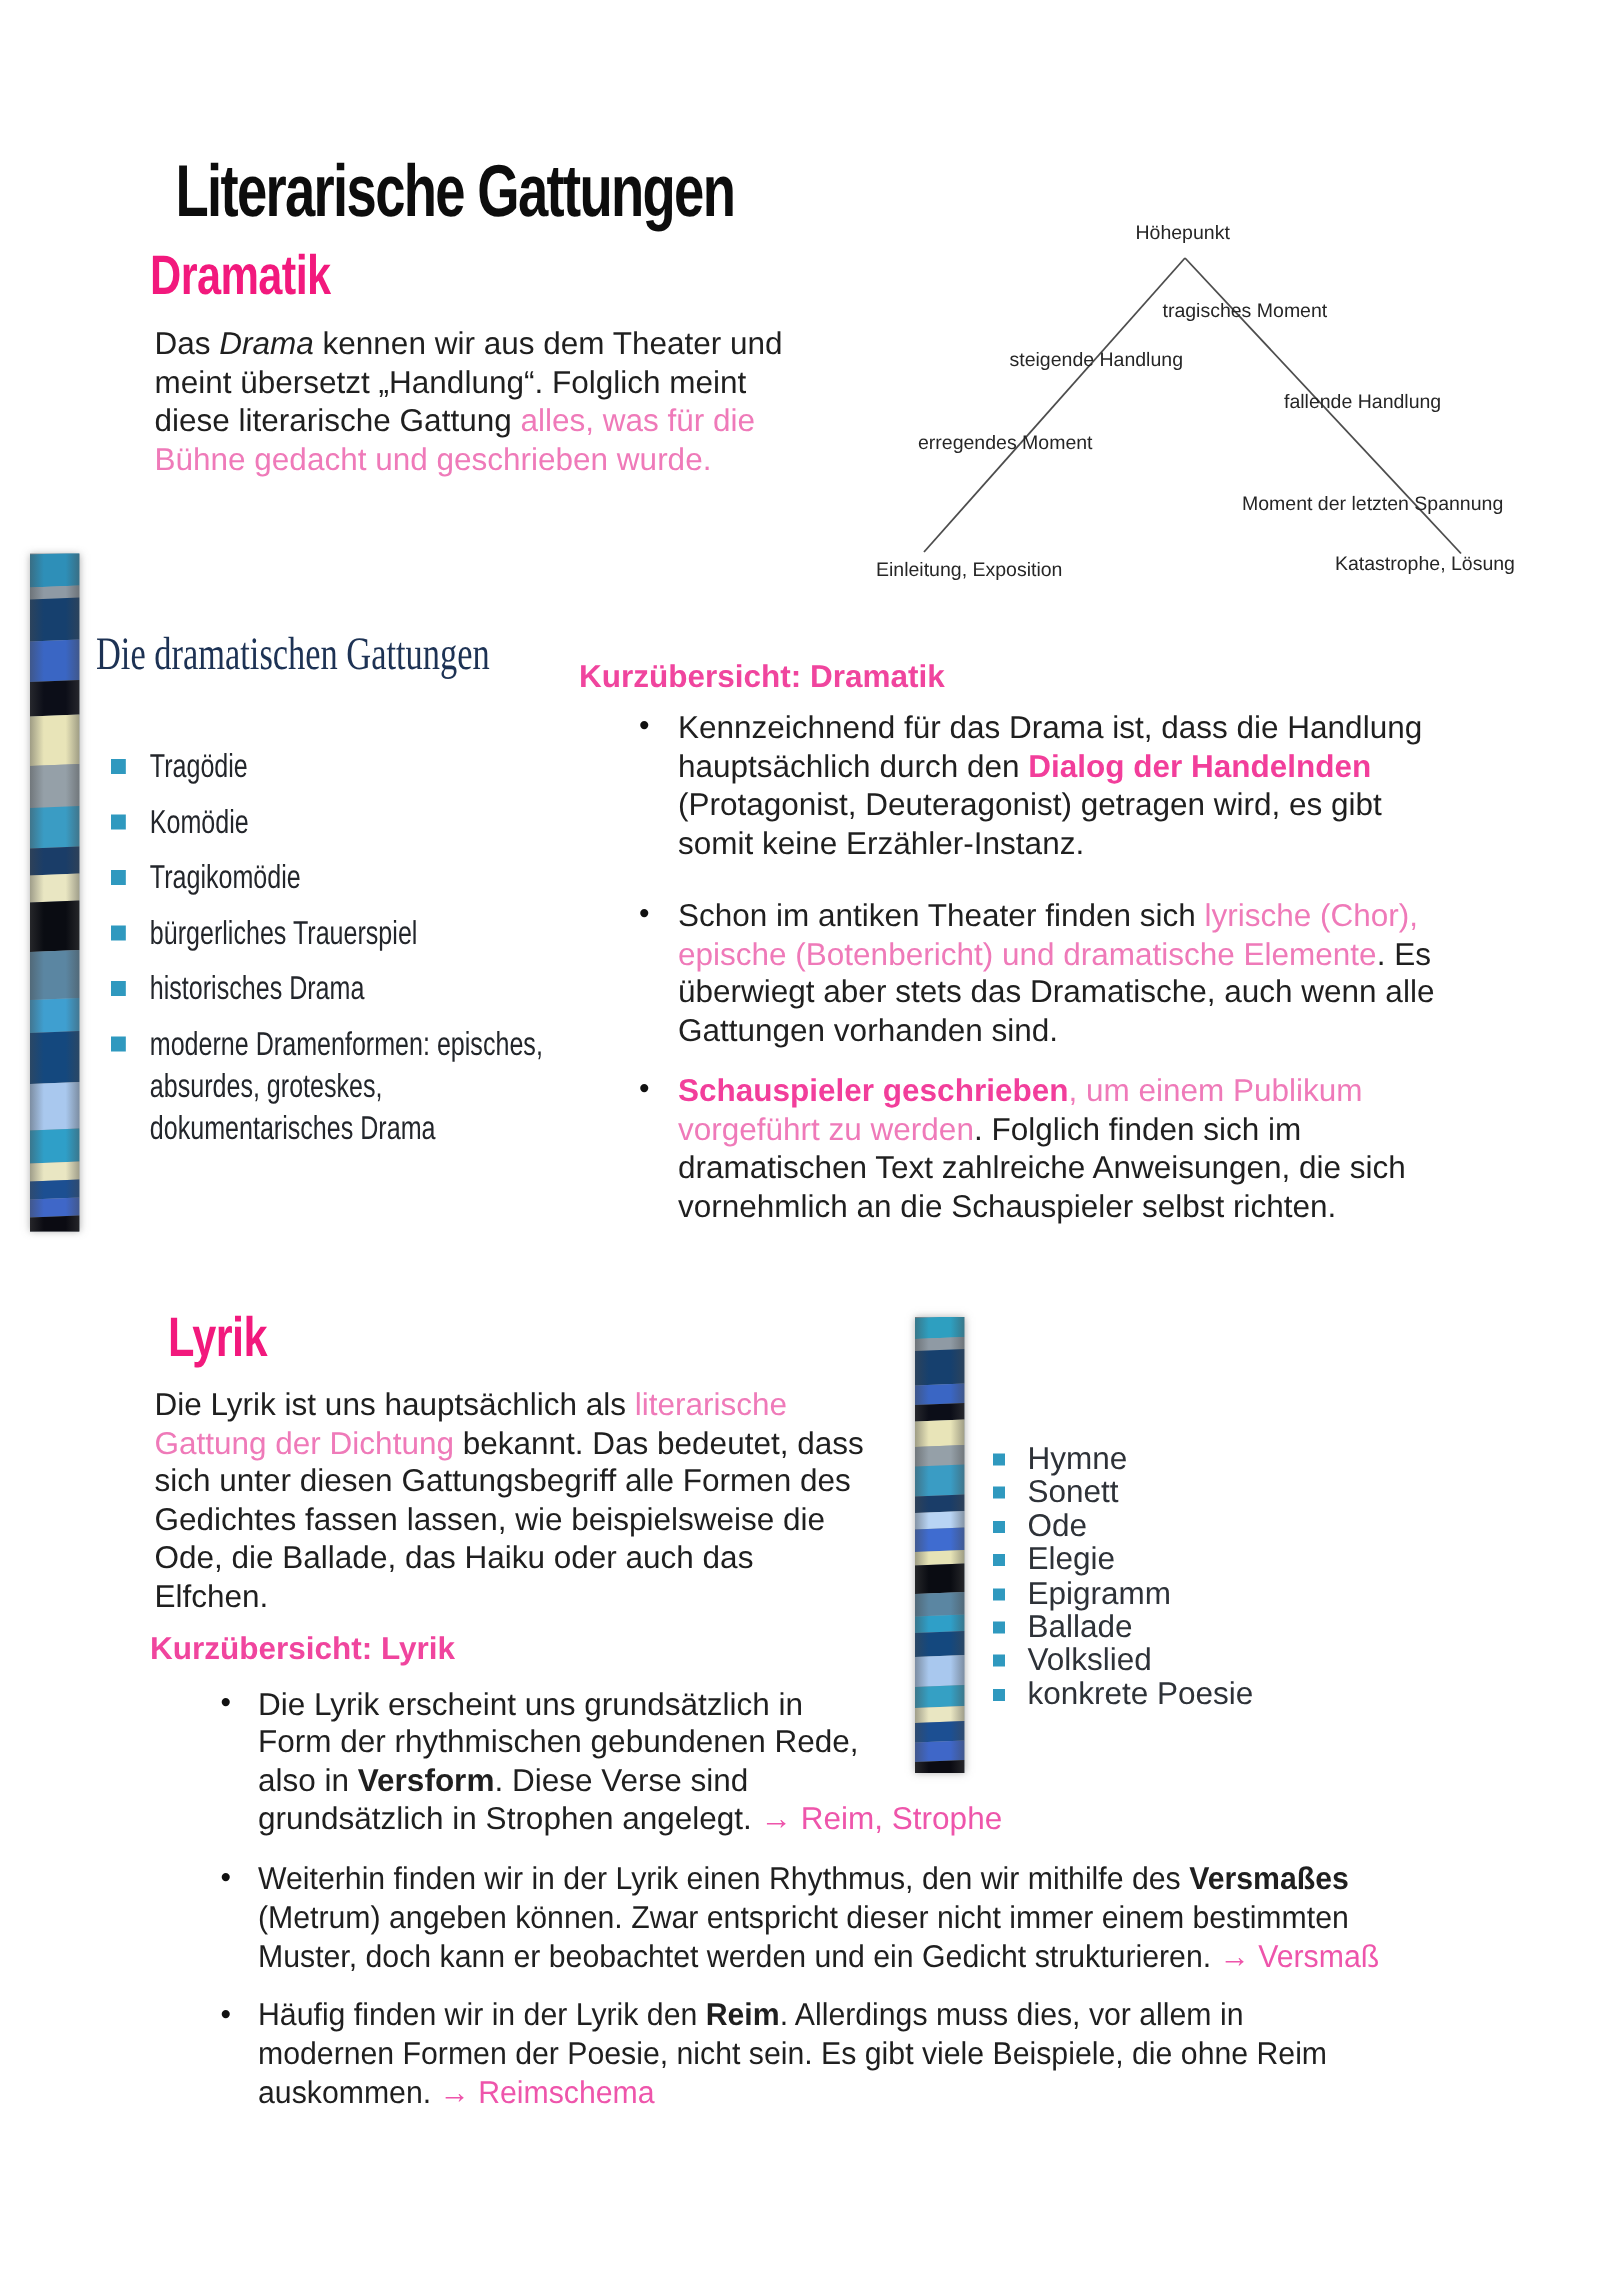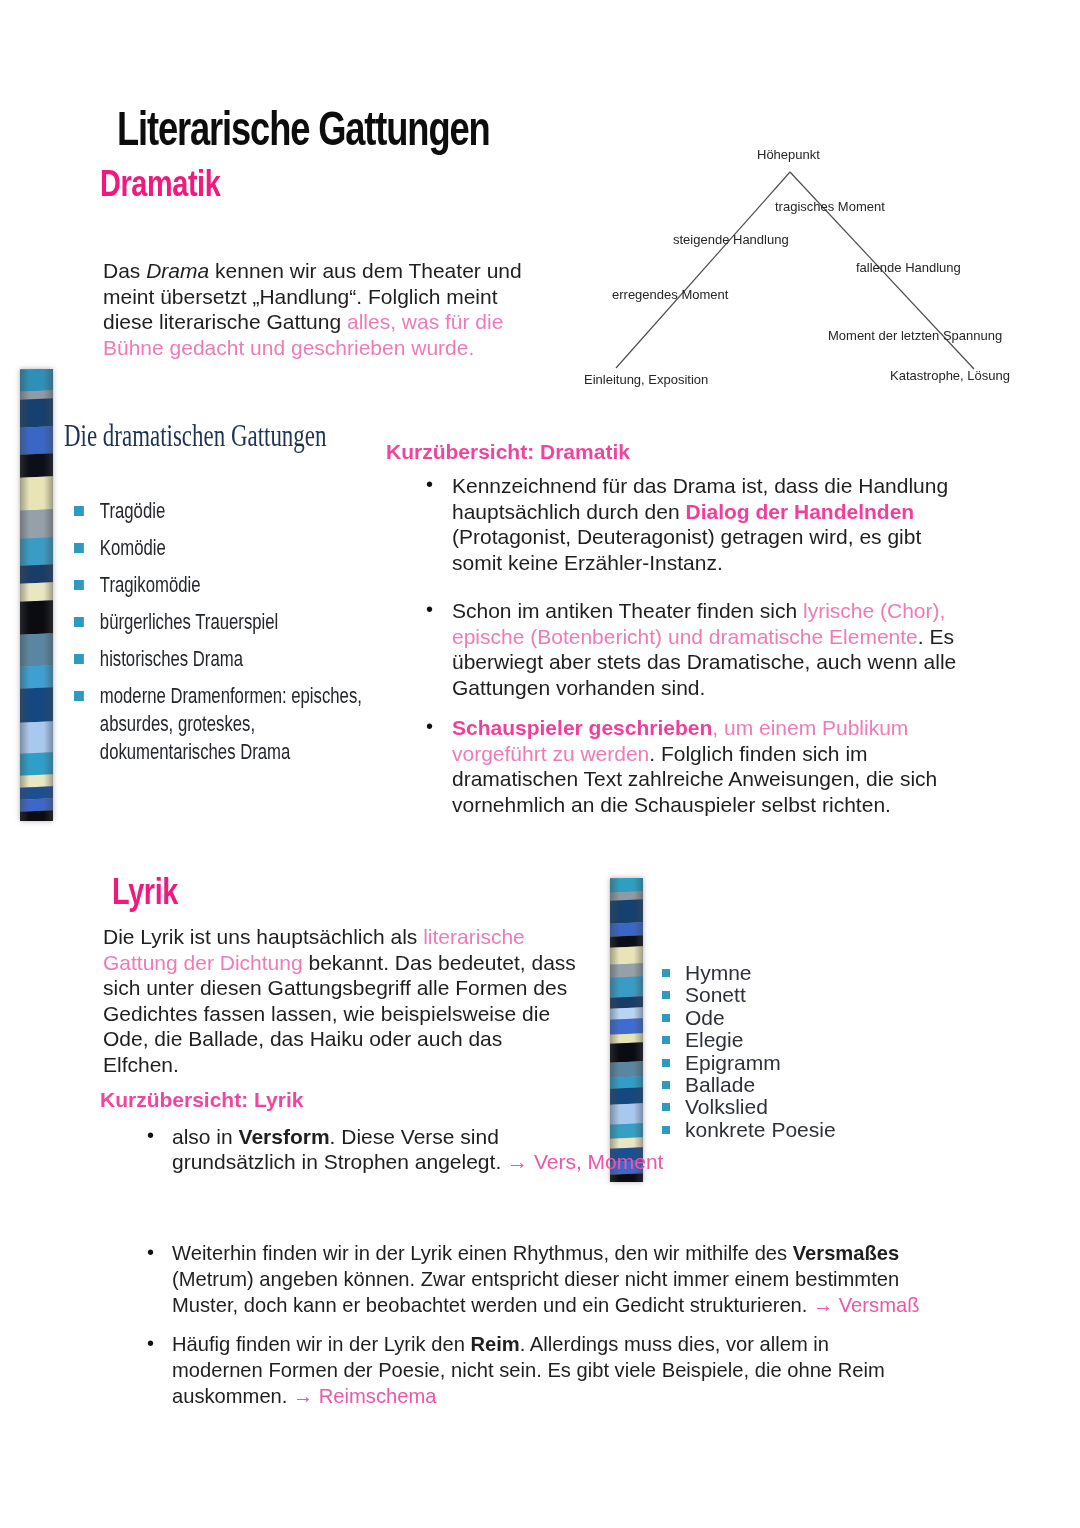--- a/index.html
+++ b/index.html
@@ -23,21 +23,21 @@
   .sec-head .cond{font-size:37px;letter-spacing:-0.5px;transform:scaleX(.78);color:var(--pink-deep);}
   #h-dramatik{left:100px;top:163px;}
   #h-lyrik{left:112px;top:871px;}
   .para{font-size:21px;line-height:25.5px;}
   .tl{white-space:nowrap;}
   .r-pink{color:var(--pink-light);}
   .r-pinka{color:var(--pink-arrow);}
   .r-pinkb{color:var(--pink-bold);font-weight:bold;}
   .r-b{font-weight:bold;}
   .r-i{font-style:italic;}
-  #dram-intro{left:103px;top:217px;margin-top:41px;}
+  #dram-intro{left:103px;top:217px;}
   #lyr-intro{left:103px;top:924px;}
   
   #diagram{left:560px;top:138px;width:475px;height:262px;}
   #diagram svg{position:absolute;left:0;top:0;}
   .dlabel{position:absolute;font-size:13px;color:#262626;white-space:nowrap;}
   
   .tape{position:absolute;width:33px;background:#98a2aa;box-shadow:0 0 5px rgba(110,110,110,.55);overflow:hidden;}
   .tape:after{content:"";position:absolute;left:0;top:0;right:0;bottom:0;
     background:linear-gradient(90deg, rgba(70,70,70,.45) 0, rgba(255,255,255,0) 28%, rgba(255,255,255,0) 72%, rgba(70,70,70,.45) 100%);}
   .tape .seg{width:100%;transform:skewY(-2.5deg);}
@@ -217,22 +217,24 @@
     <li><span class="sq"></span><span>Epigramm</span></li>
     <li><span class="sq"></span><span>Ballade</span></li>
     <li><span class="sq"></span><span>Volkslied</span></li>
     <li><span class="sq"></span><span>konkrete Poesie</span></li>
   </ul>
 
   <div class="abs kz-head" id="kl-head">Kurzübersicht: Lyrik</div>
   <ul class="abs kz-bullets" id="kl-b1">
     <li>
       <span class="dot">•</span>
+      <div class="tl"><span>Die Lyrik erscheint uns grundsätzlich in</span></div>
+      <div class="tl"><span>Form der rhythmischen gebundenen Rede,</span></div>
       <div class="tl"><span>also in </span><span class="r-b">Versform</span><span>. Diese Verse sind</span></div>
-      <div class="tl"><span>grundsätzlich in Strophen angelegt. </span><span class="r-pinka">→ Vers, Moment</span></div>
+      <div class="tl"><span>grundsätzlich in Strophen angelegt. </span><span class="r-pinka">→ Reim, Strophe</span></div>
     </li>
   </ul>
   <ul class="abs kz-bullets kl-wide" id="kl-b2">
     <li>
       <span class="dot">•</span>
       <div class="tl"><span>Weiterhin finden wir in der Lyrik einen Rhythmus, den wir mithilfe des </span><span class="r-b">Versmaßes</span></div>
       <div class="tl"><span>(Metrum) angeben können. Zwar entspricht dieser nicht immer einem bestimmten</span></div>
       <div class="tl"><span>Muster, doch kann er beobachtet werden und ein Gedicht strukturieren. </span><span class="r-pinka">→ Versmaß</span></div>
     </li>
   </ul>

